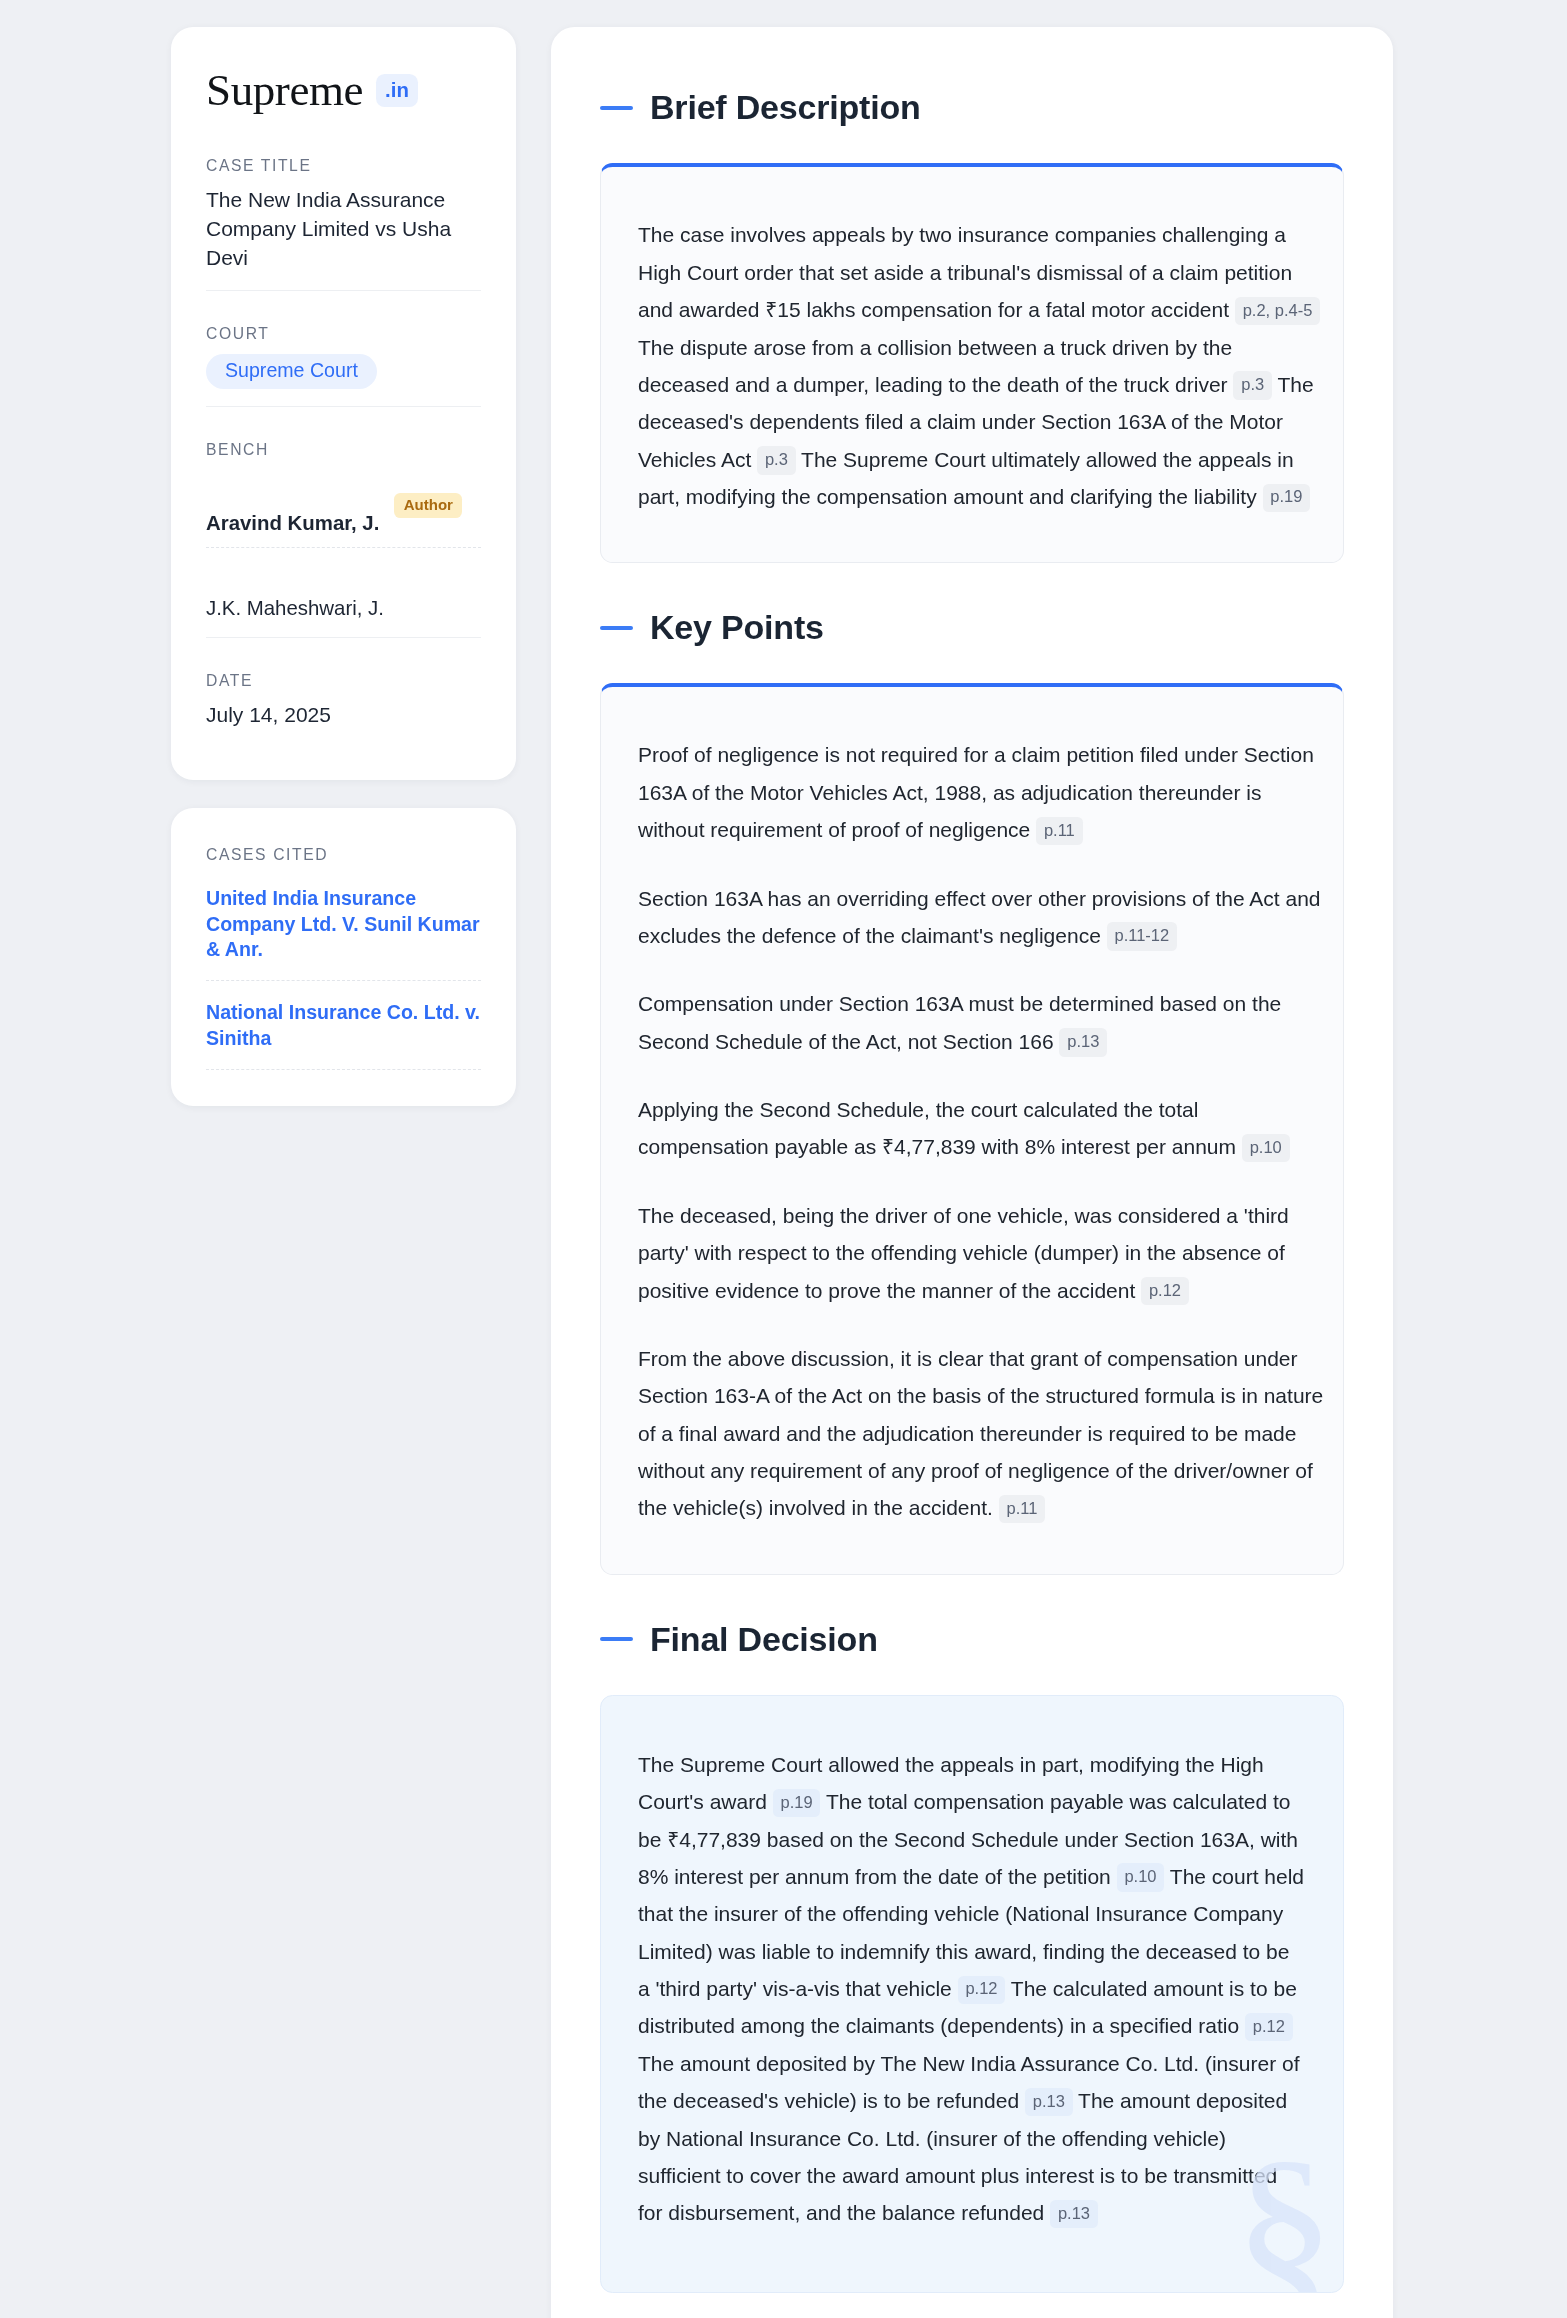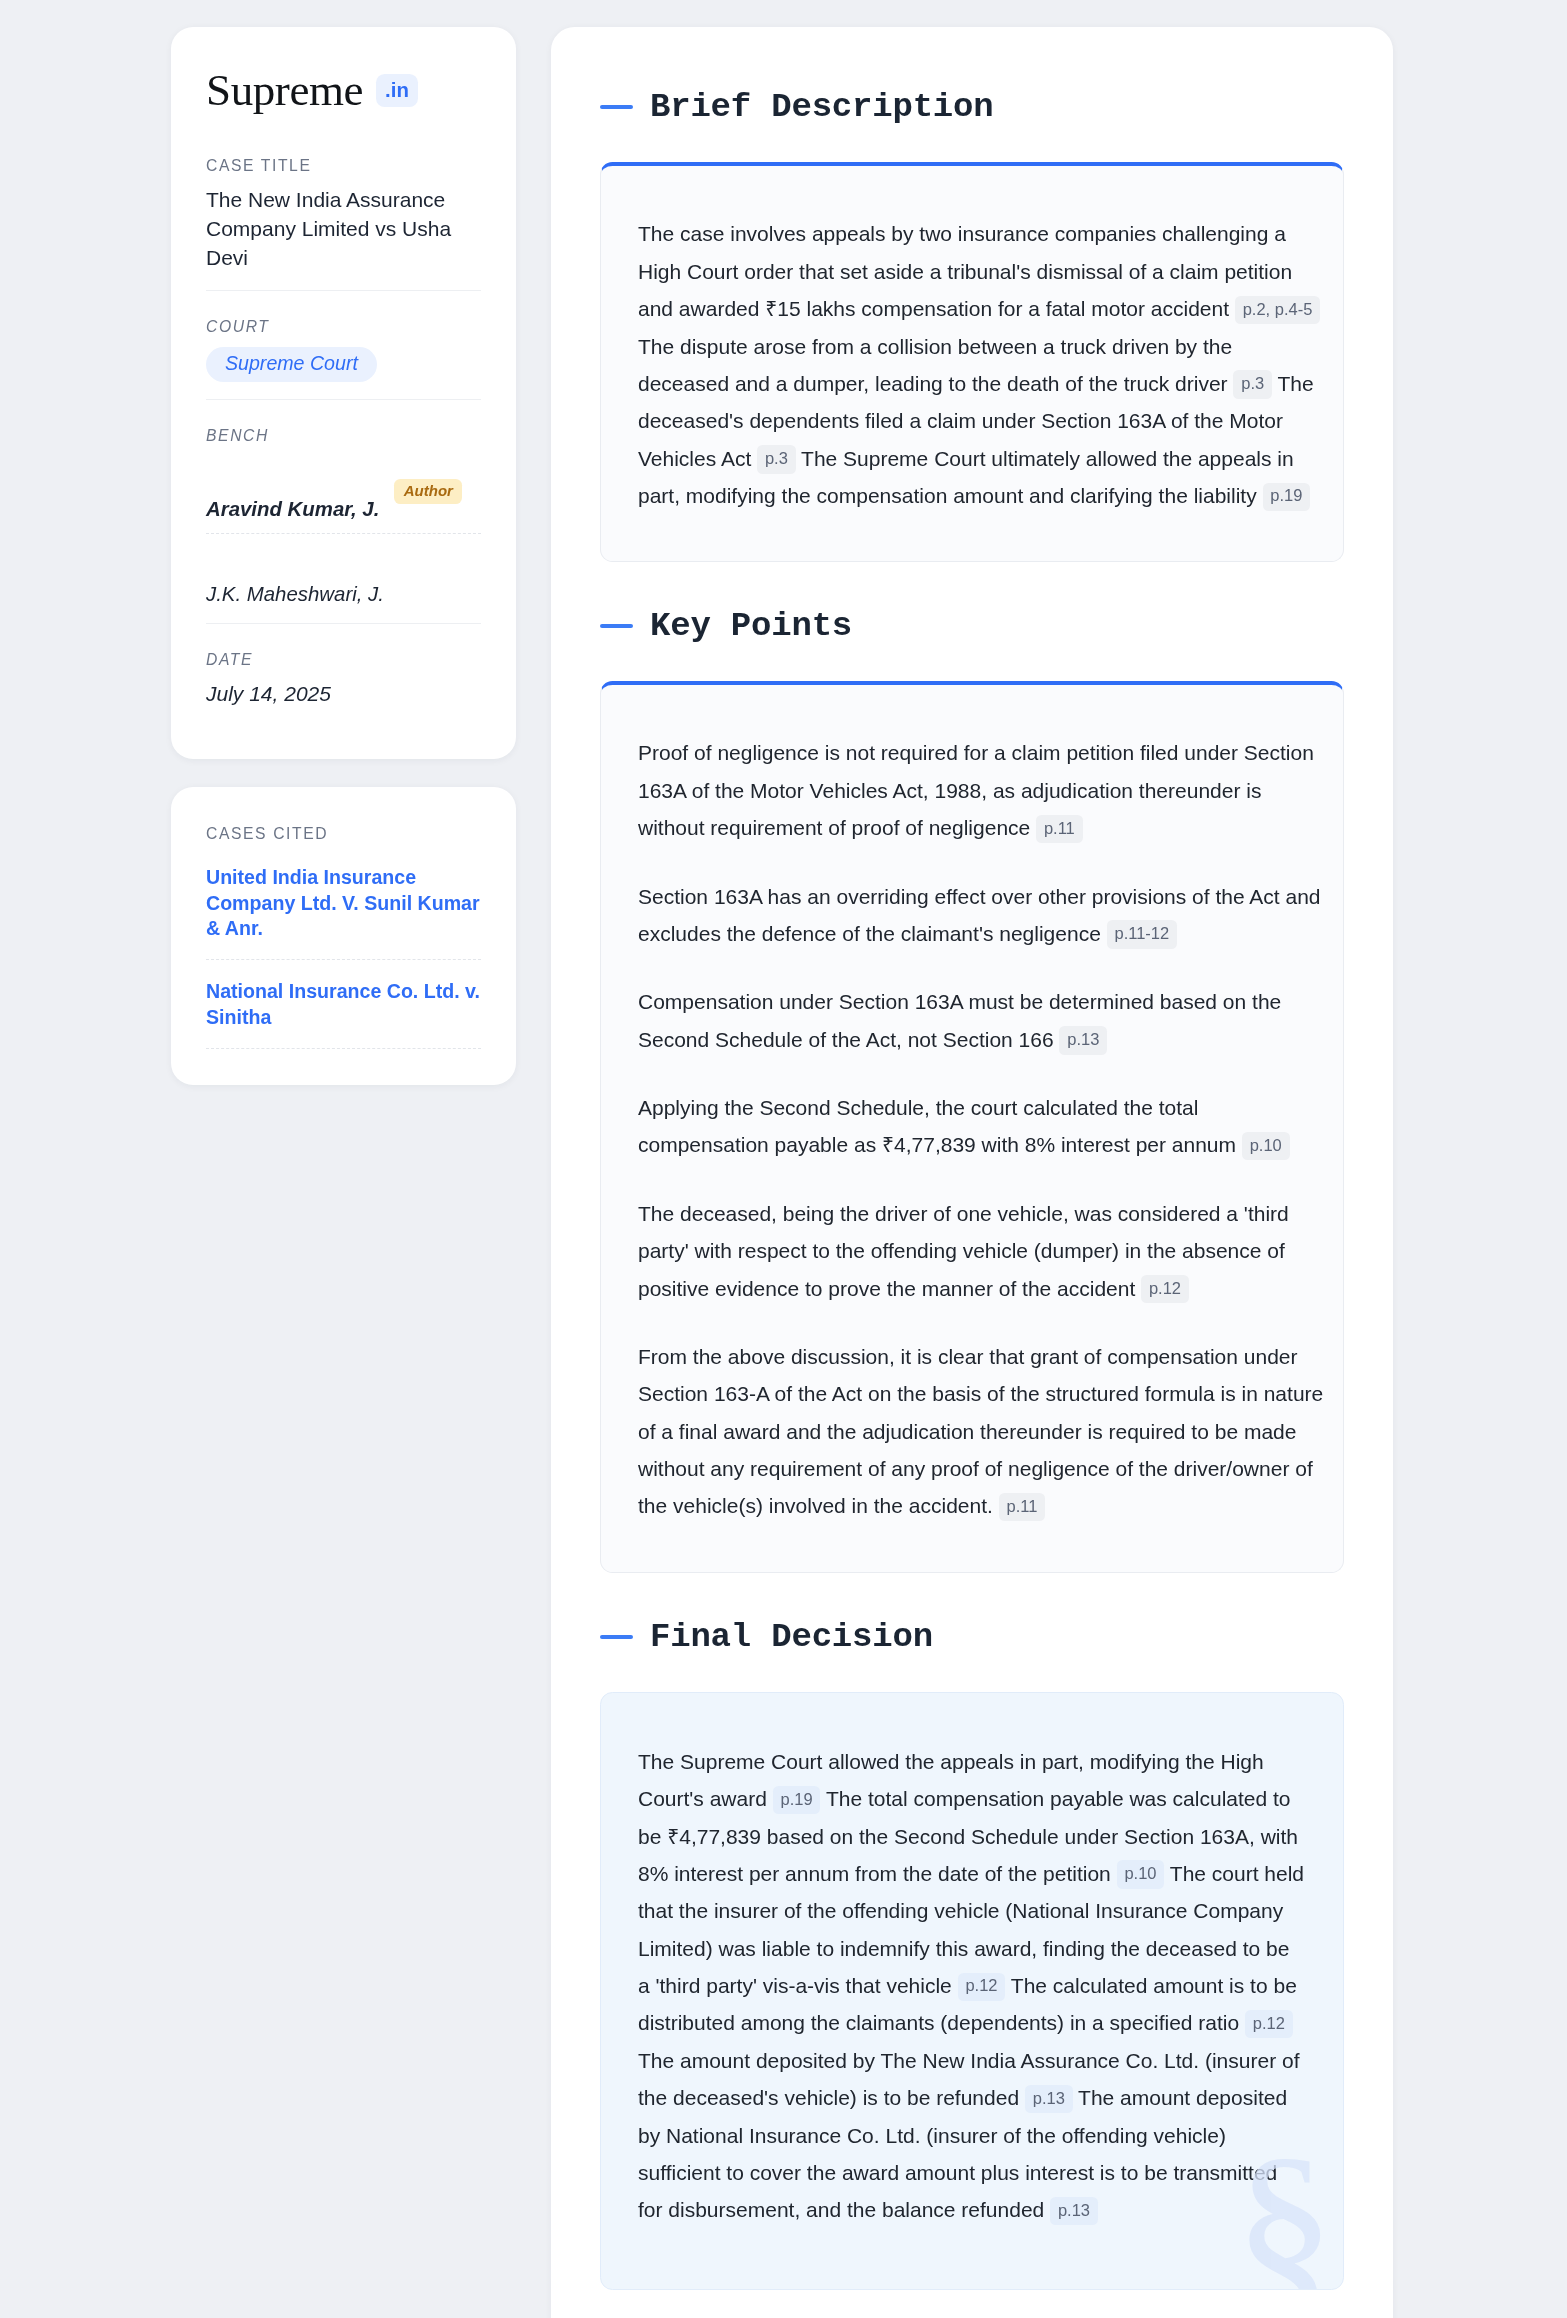--- a/index.html
+++ b/index.html
@@ -52,21 +52,21 @@
     background: #eaf1fe;
     color: #2f6df6;
     font-size: 20.4px;
     font-weight: bold;
     padding: 5.5px 9.4px 7px 9.4px;
     border-radius: 8.6px;
     line-height: 1;
   }
 
   .field { padding-bottom: 17px; }
-  .field + .field { padding-top: 27px; border-top: 0.8px solid #edeff2; font-style: italic; }
+  .field + .field { padding-top: 34px; border-top: 0.8px solid #edeff2; }
   .field-label {
     font-size: 15.7px;
     letter-spacing: 1.6px;
     color: #6b7486;
     text-transform: uppercase;
     margin-bottom: 11px;
   }
   .field-value {
     font-size: 21px;
     line-height: 1.37;
@@ -164,21 +164,20 @@
     height: 3.9px;
     background: #3b7cf6;
     border-radius: 2.4px;
     flex: 0 0 33px;
   }
   .section-title {
     font-size: 34px;
     font-weight: bold;
     color: #1b2533;
     letter-spacing: -0.2px;
-    font-family: Liberation Mono, monospace;
   }
 
   .panel {
     border: 0.8px solid #e9ecf1;
     border-radius: 12.5px;
     background: #fafbfd;
     padding: 49px 17px 47px 37px;
     border-top: 4.7px solid #2f6df6;
     position: relative;
     overflow: hidden;

